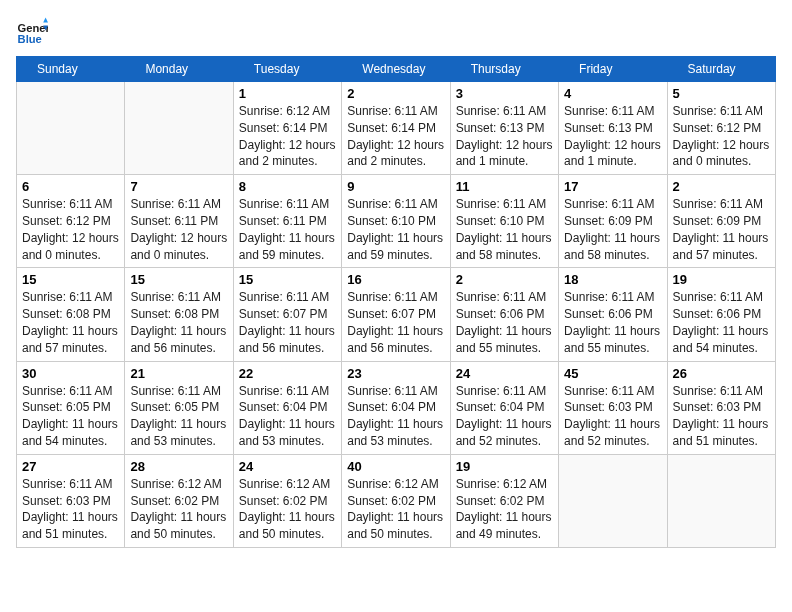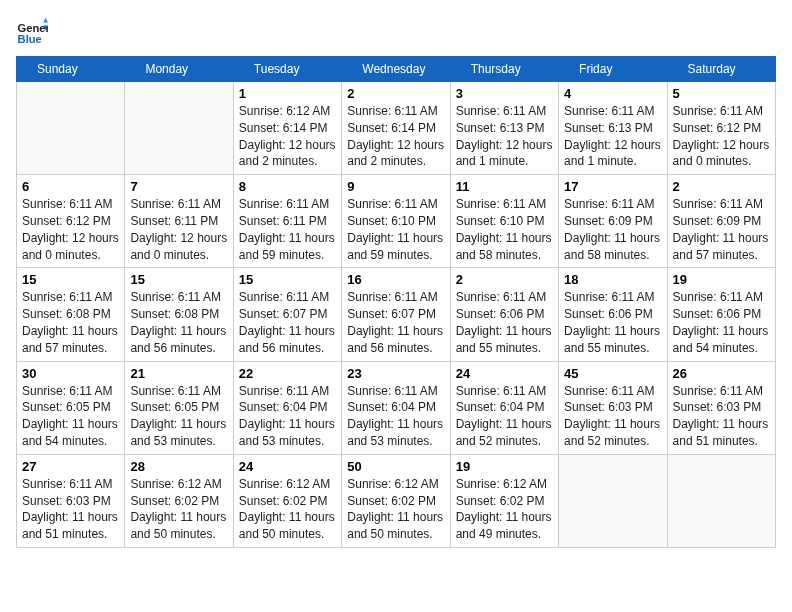--- a/index.html
+++ b/index.html
@@ -320,21 +320,21 @@
 and 50 minutes.</div>
         </td>
         <td>
           <span class="day-number">24</span>
           <div class="day-info" style="white-space: pre-line;">Sunrise: 6:12 AM
 Sunset: 6:02 PM
 Daylight: 11 hours
 and 50 minutes.</div>
         </td>
         <td>
-          <span class="day-number">50</span>
+          <span class="day-number">40</span>
           <div class="day-info" style="white-space: pre-line;">Sunrise: 6:12 AM
 Sunset: 6:02 PM
 Daylight: 11 hours
 and 50 minutes.</div>
         </td>
         <td>
           <span class="day-number">19</span>
           <div class="day-info" style="white-space: pre-line;">Sunrise: 6:12 AM
 Sunset: 6:02 PM
 Daylight: 11 hours

